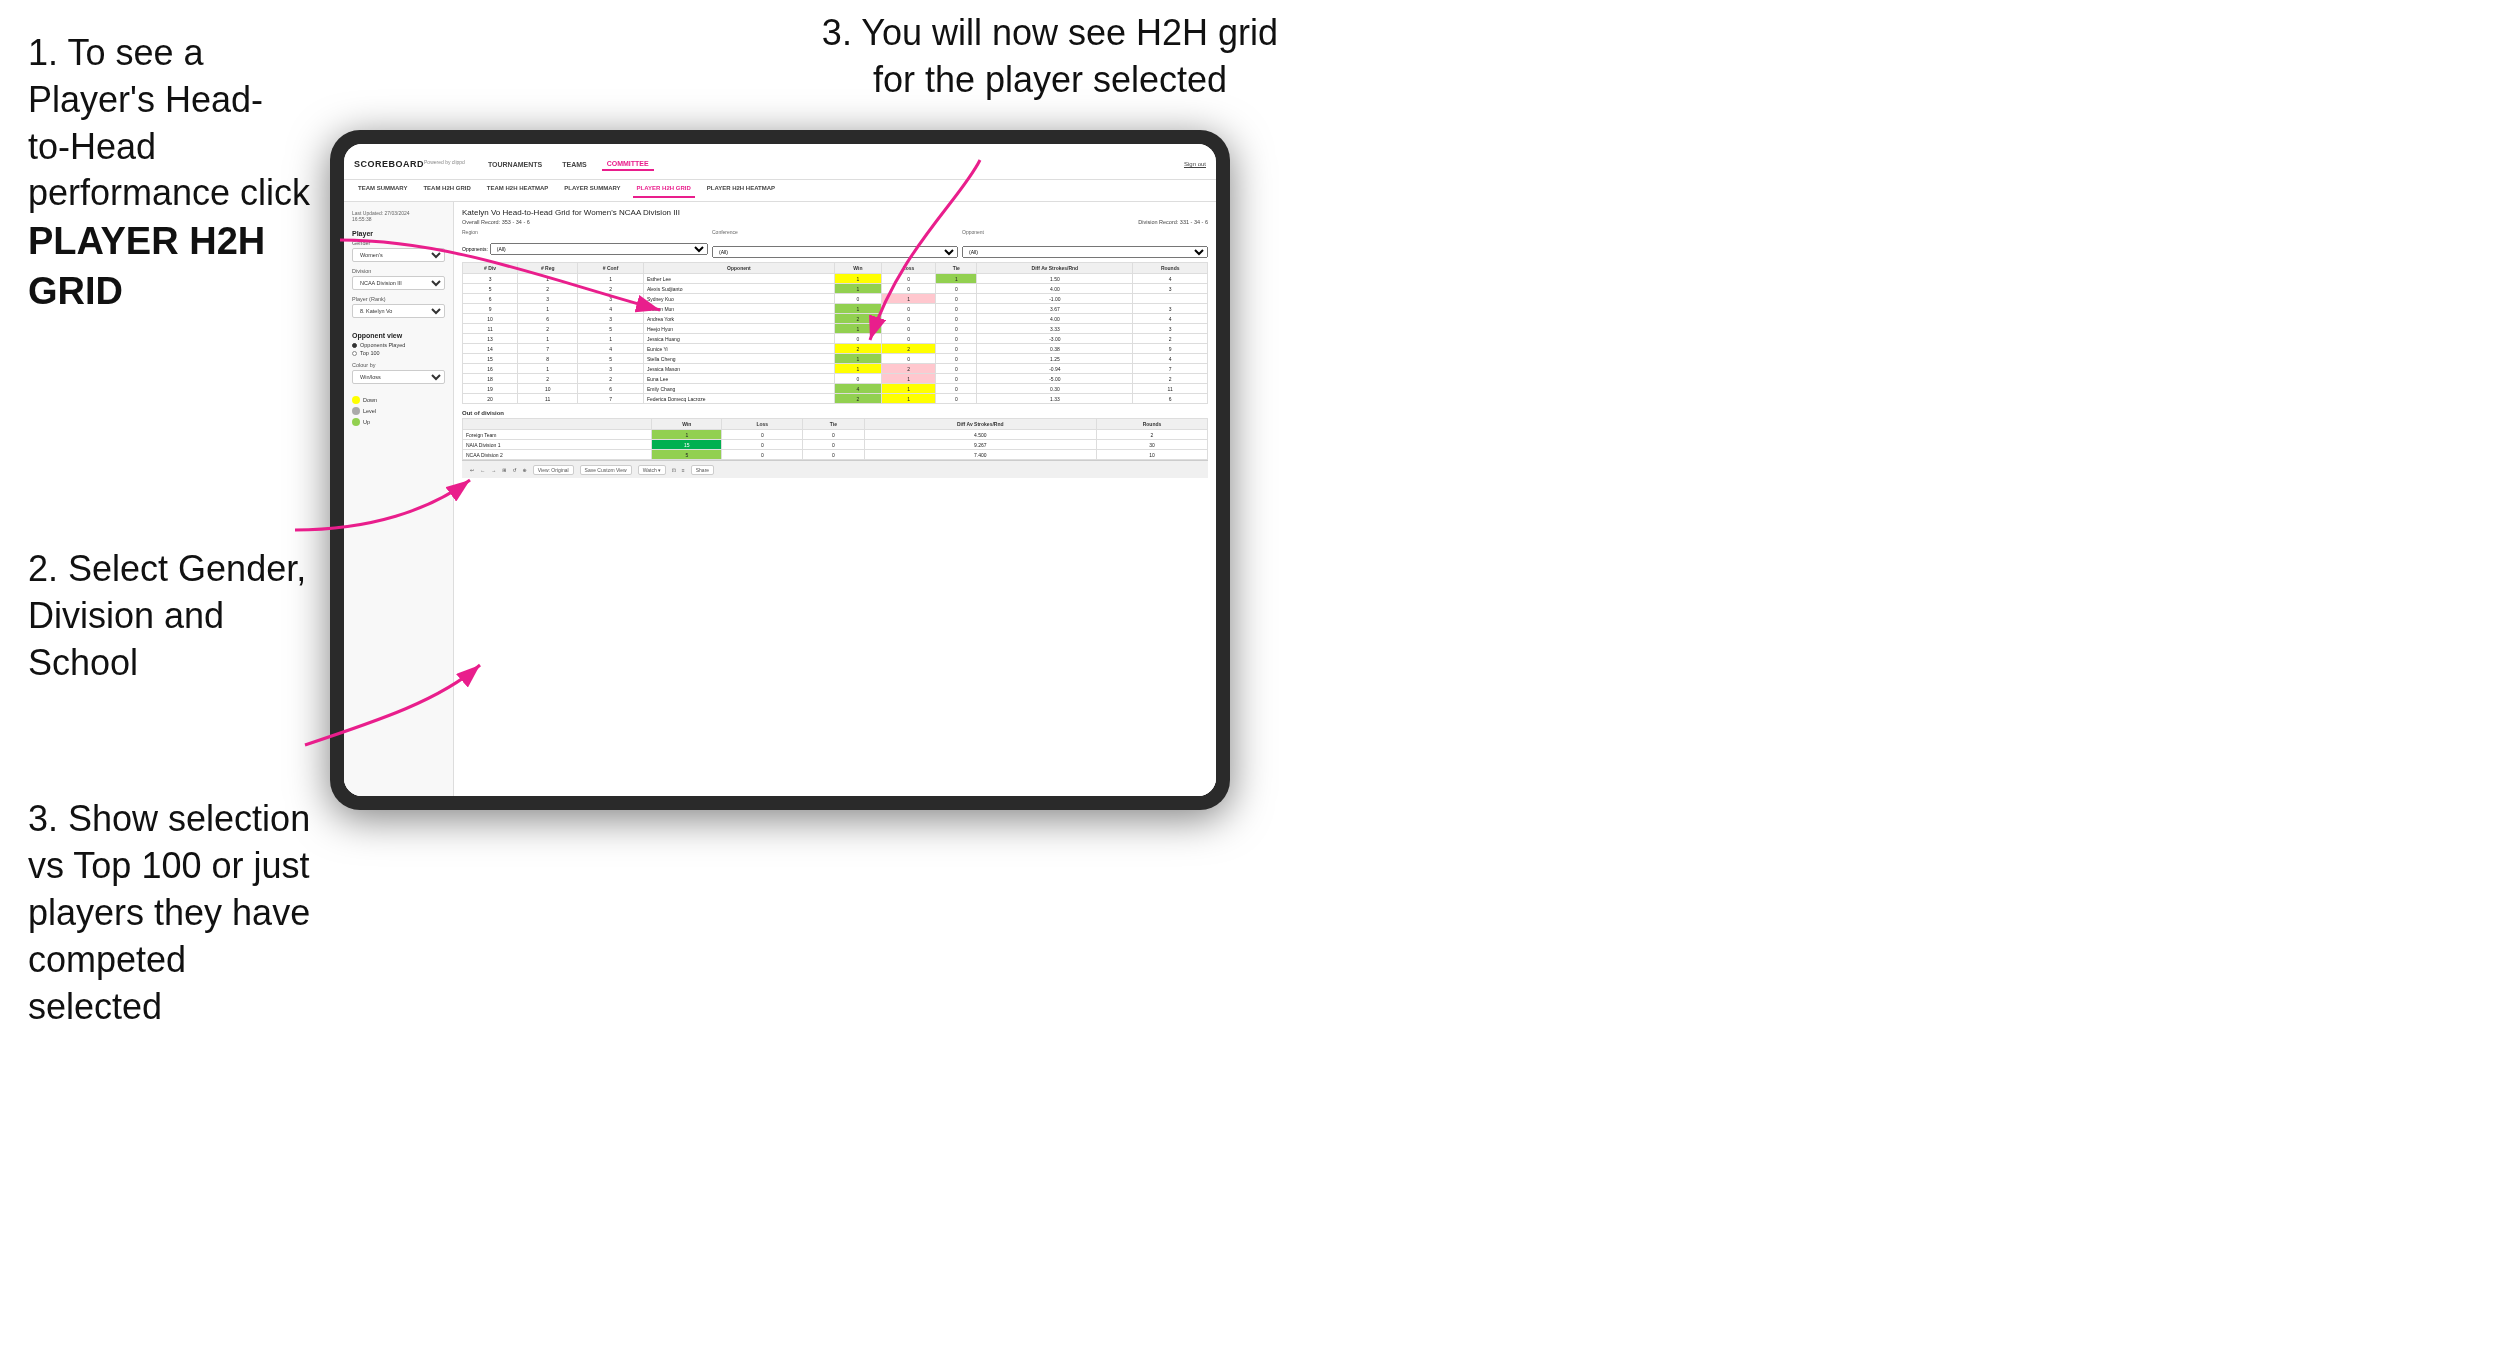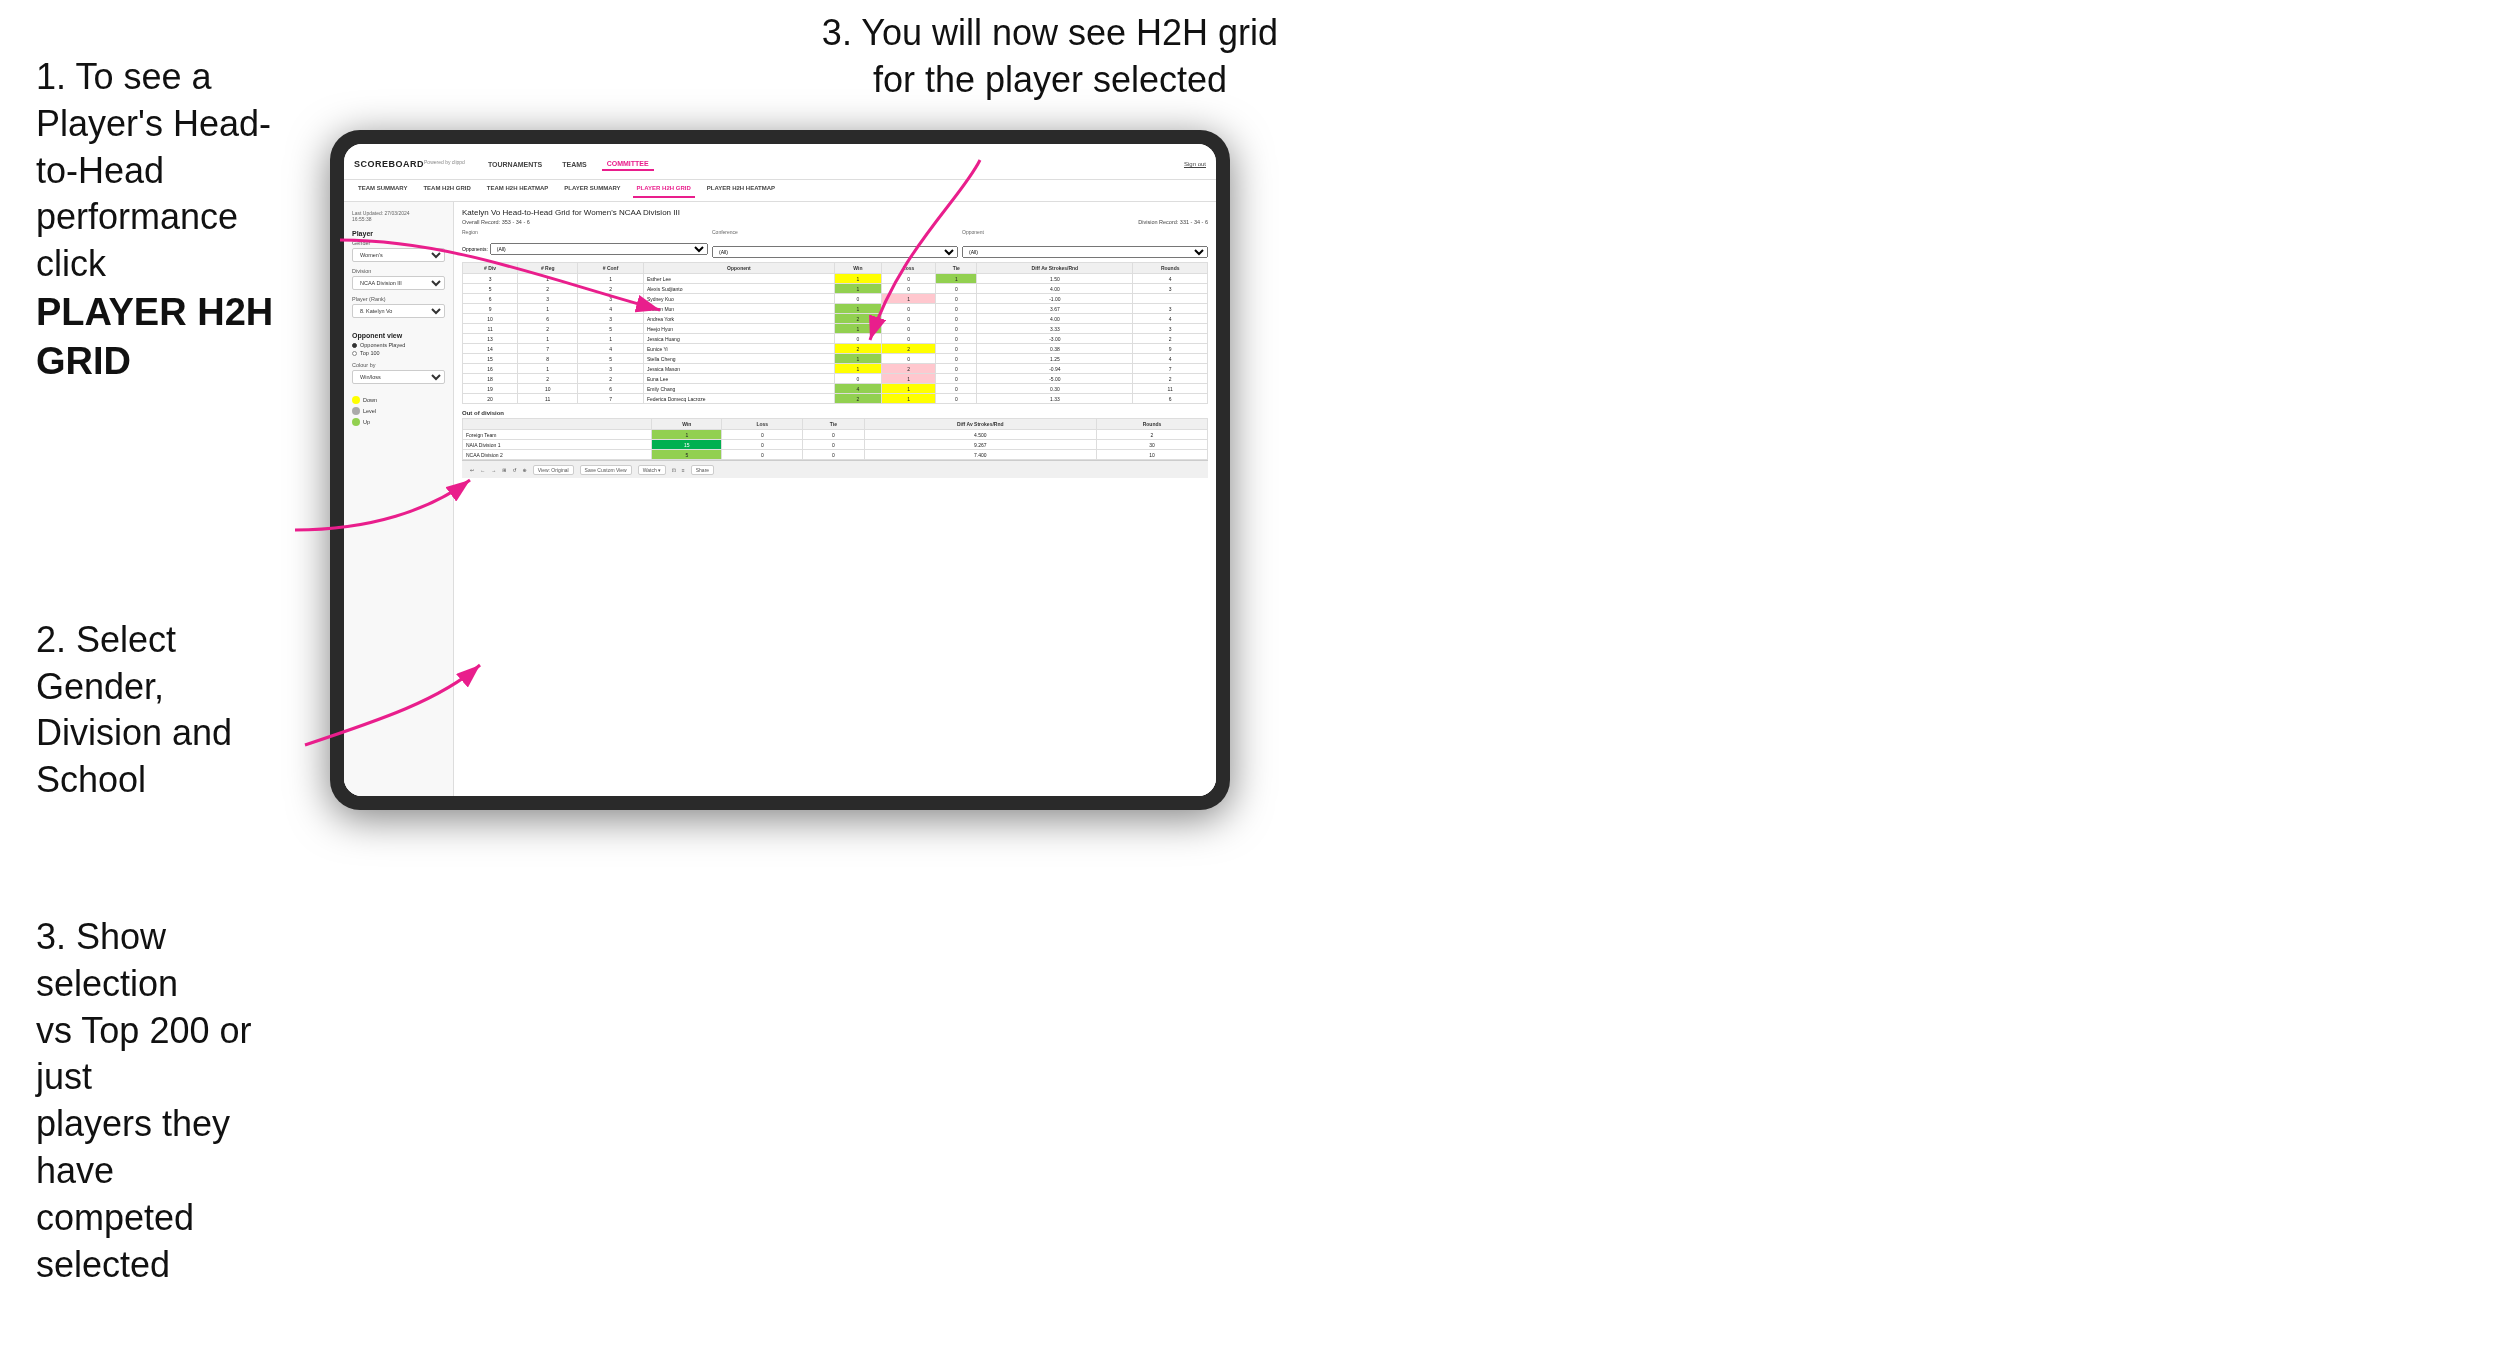--- a/index.html
+++ b/index.html
@@ -11,22 +11,21 @@
       position: relative;
       overflow: hidden;
     }
 
     
     .instructions {
       position: absolute;
       left: 0;
       top: 0;
       width: 340px;
-      padding: 30px 36px;
-      margin-top: 24px;
+      padding: 30px 28px;
     }
     .instruction-block {
       margin-bottom: 30px;
       font-size: 36px;
       line-height: 1.3;
       color: #111;
     }
     .instruction-block .bold {
       font-weight: 900;
       font-size: 38px;
@@ -319,21 +318,21 @@
   </div>
   <div style="height:200px;"></div>
   <div class="instruction-block">
     <span>2. Select Gender,</span><br>
     <span>Division and</span><br>
     <span>School</span>
   </div>
   <div style="height:80px;"></div>
   <div class="instruction-block">
     <span>3. Show selection</span><br>
-    <span>vs Top 200 or just</span><br>
+    <span>vs Top 100 or just</span><br>
     <span>players they have</span><br>
     <span>competed selected</span>
   </div>
 </div>
 
 <div class="instruction-top-right">
   <span>3. You will now see H2H grid</span><br>
   <span>for the player selected</span>
 </div>
 

